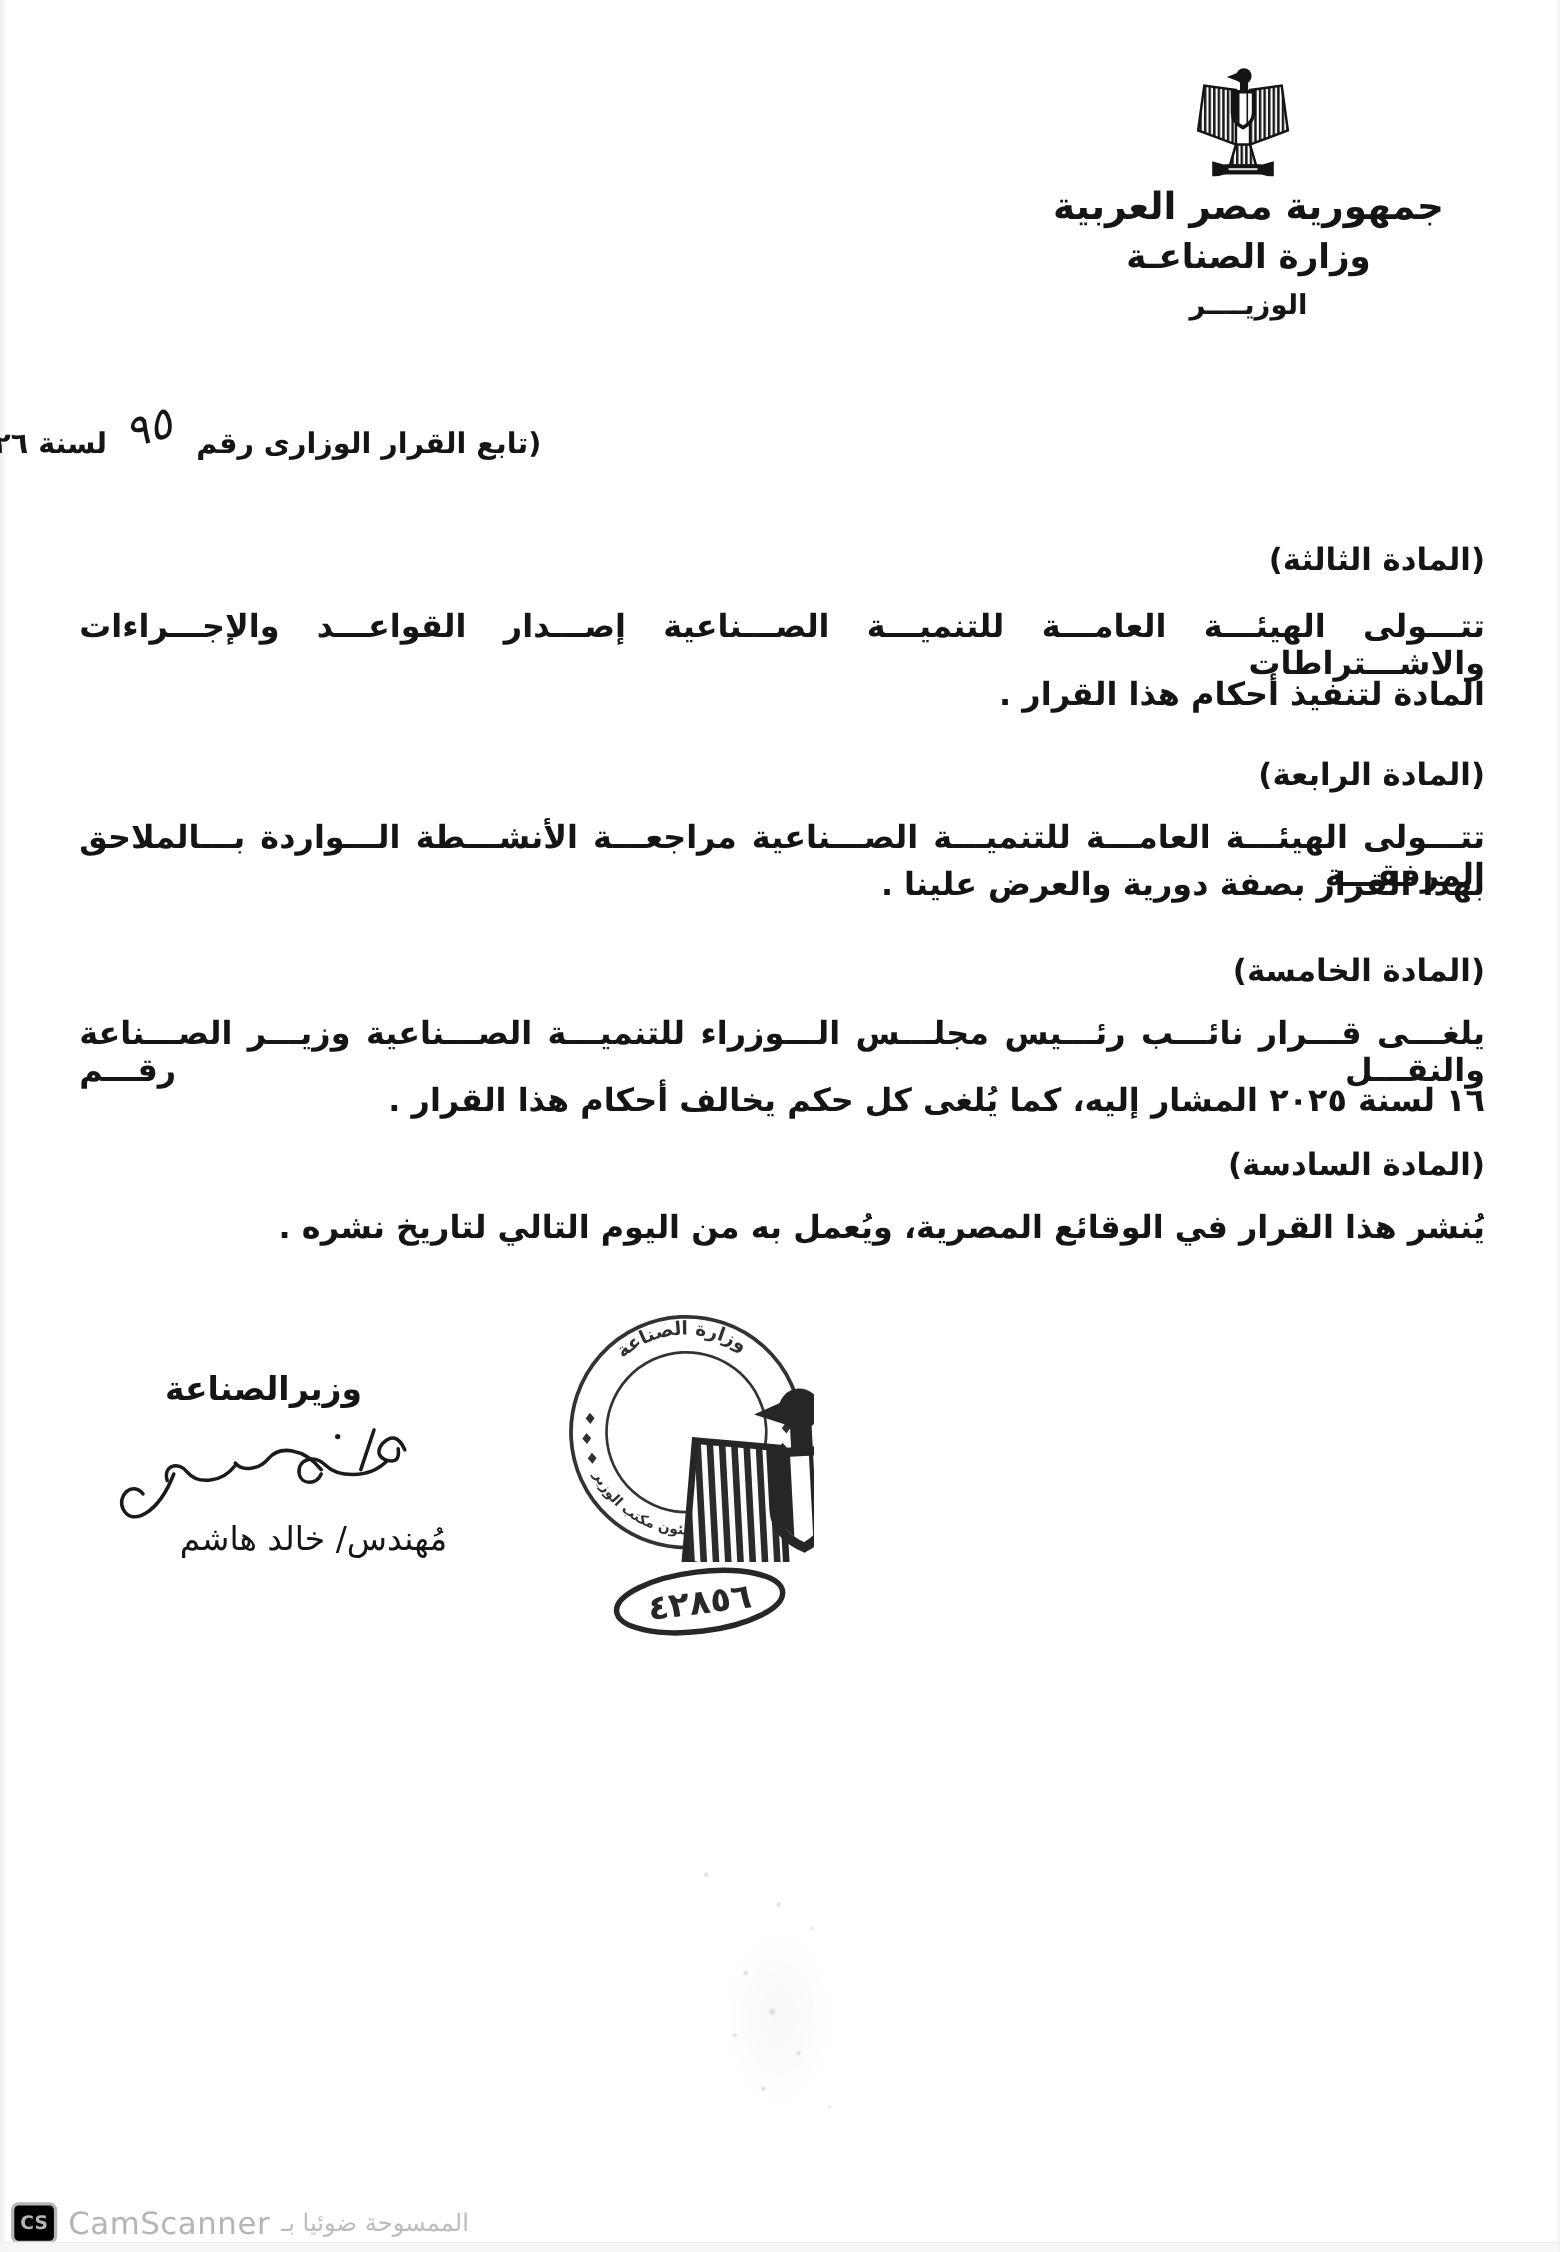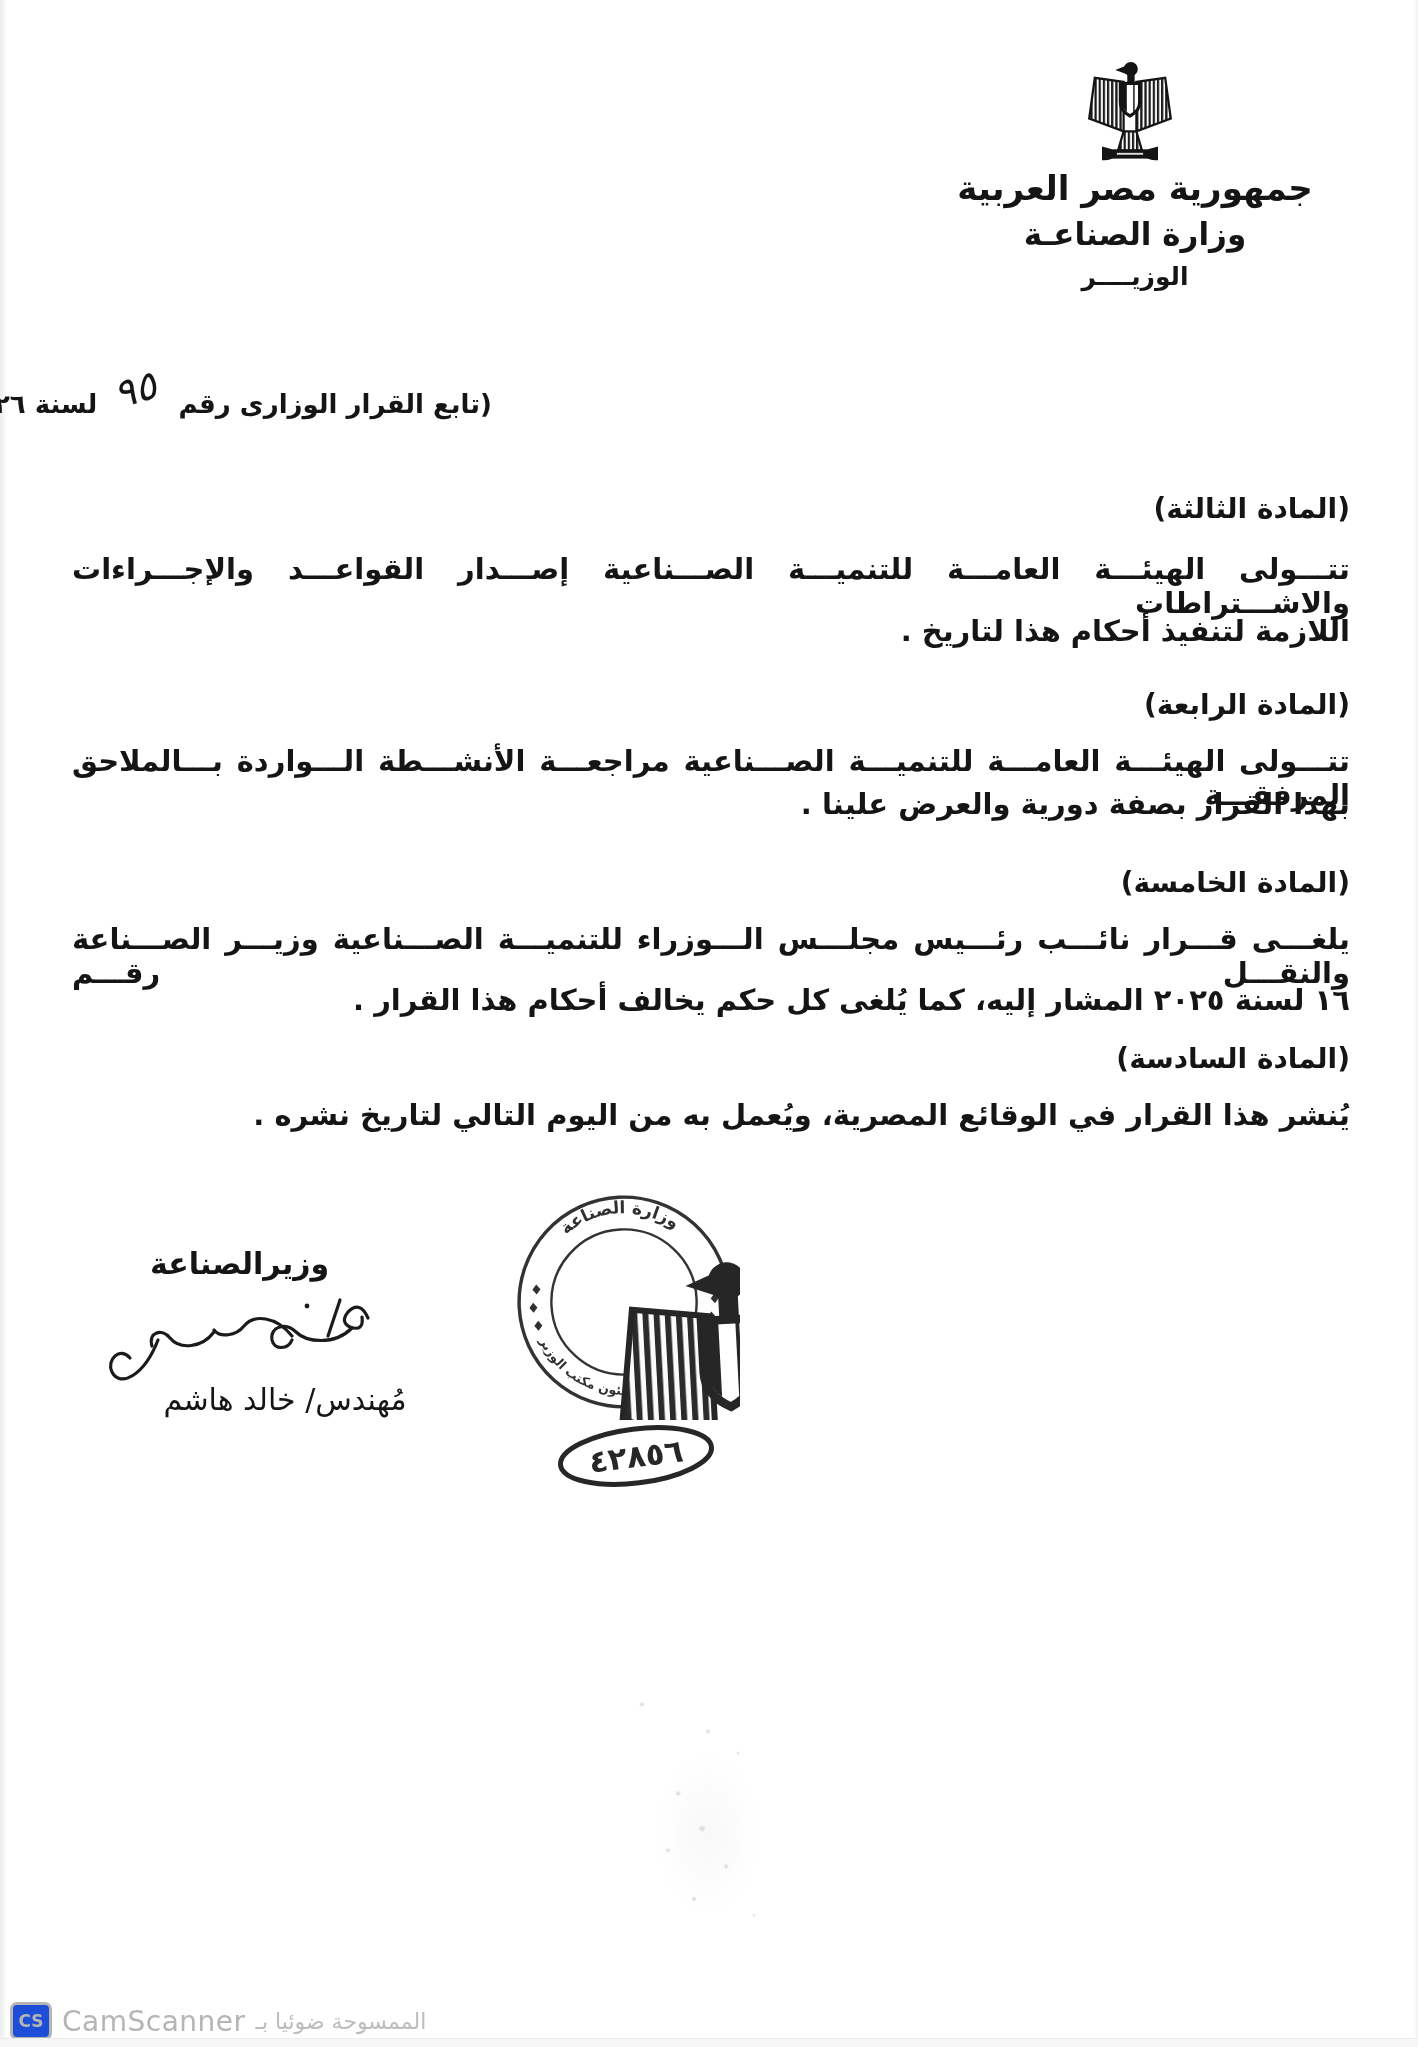--- a/index.html
+++ b/index.html
@@ -62,21 +62,21 @@
       radial-gradient(circle 2px at 48% 84%, rgba(90,90,90,.5) 0, transparent 3px),
       radial-gradient(circle 1px at 78% 90%, rgba(90,90,90,.4) 0, transparent 2px),
       radial-gradient(ellipse 70px 110px at 55% 60%, rgba(130,130,130,.10), transparent 75%);
   }
 
   
   .footer{position:absolute;left:10px;top:2000px;height:42px;display:flex;
     align-items:center;gap:10px;}
   .cs-box{width:36px;height:32px;border:3px solid #b5b5b5;border-radius:7px;
     color:#b5b5b5;font-weight:bold;font-size:17px;display:flex;
-    align-items:center;justify-content:center;background:#1d4ed8;}
+    align-items:center;justify-content:center;background:#000000;}
   .cs-brand{font-size:28px;color:#b5b5b5;font-weight:500;letter-spacing:.5px;}
   .cs-arabic{font-size:22px;color:#bcbcbc;direction:rtl;}
   .bottom-strip{position:absolute;left:0;bottom:0;width:100%;height:8px;
     background:#f6f6f6;border-top:1px solid #ededed;}
 </style>
 </head>
 <body>
 
 <div class="page">
 
@@ -120,21 +120,21 @@
   </div>
 
   <div class="refline">
     <span>(تابع القرار الوزارى رقم</span>
     <span class="hand">٩٥</span>
     <span>لسنة ٢٠٢٦ )</span>
   </div>
 
   <div class="content art-heading" style="top:492px">(المادة الثالثة)</div>
   <div class="content art-line just" style="top:552px">تتـــولى الهيئـــة العامـــة للتنميـــة الصـــناعية إصـــدار القواعـــد والإجـــراءات والاشـــتراطات</div>
-  <div class="content art-line rightal" style="top:614px">اللازمة لتنفيذ أحكام هذا لتاريخ .</div>
+  <div class="content art-line rightal" style="top:614px">المادة لتنفيذ أحكام هذا القرار .</div>
 
   <div class="content art-heading" style="top:688px">(المادة الرابعة)</div>
   <div class="content art-line just" style="top:744px">تتـــولى الهيئـــة العامـــة للتنميـــة الصـــناعية مراجعـــة الأنشـــطة الـــواردة بـــالملاحق المرفقـــة</div>
   <div class="content art-line rightal" style="top:787px">بهذا القرار بصفة دورية والعرض علينا .</div>
 
   <div class="content art-heading" style="top:866px">(المادة الخامسة)</div>
   <div class="content art-line just" style="top:922px">يلغـــى قـــرار نائـــب رئـــيس مجلـــس الـــوزراء للتنميـــة الصـــناعية وزيـــر الصـــناعة والنقـــل رقـــم</div>
   <div class="content art-line rightal" style="top:983px">١٦ لسنة ٢٠٢٥ المشار إليه، كما يُلغى كل حكم يخالف أحكام هذا القرار .</div>
 
   <div class="content art-heading" style="top:1042px">(المادة السادسة)</div>

